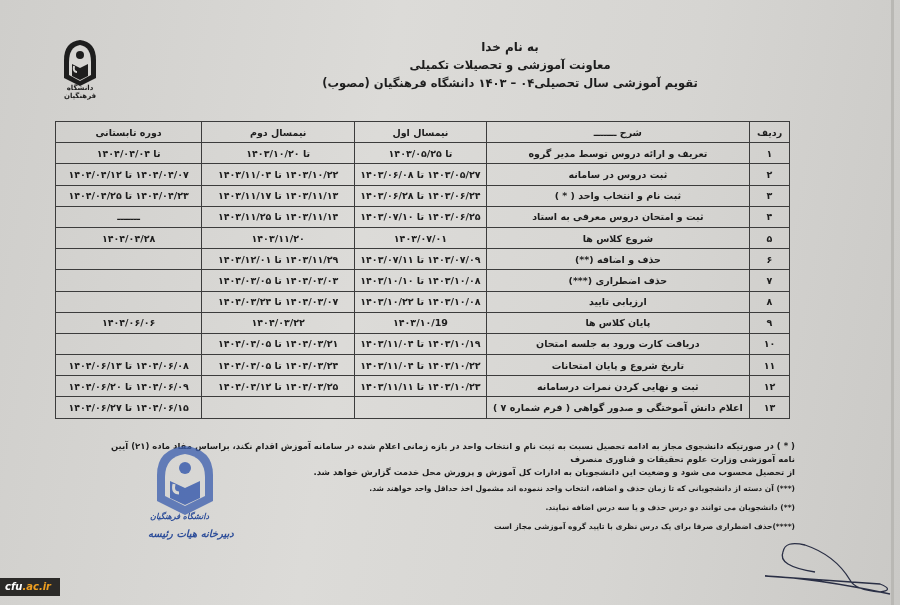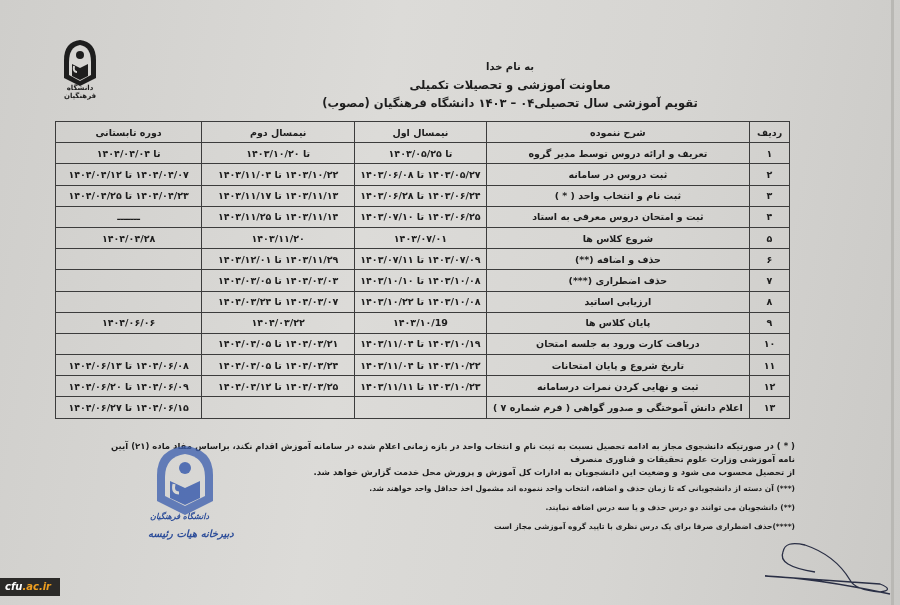--- a/index.html
+++ b/index.html
@@ -15,21 +15,21 @@
     }
     .paper-edge {
       position: absolute; right: 6px; top: 0; width: 3px; height: 605px;
       background: #b9b8b4;
     }
     .header {
       position: absolute; left: 300px; top: 38px; width: 420px;
       direction: rtl; text-align: center; color: #1d1d1d;
     }
     .header div { font-weight: bold; line-height: 18px; }
-    .h1 { font-size: 10px; margin-top: 20px; }
+    .h1 { font-size: 12px; }
     .h2 { font-size: 11.5px; }
     .h3 { font-size: 11.5px; }
     .logo-top {
       position: absolute; left: 60px; top: 38px; width: 40px; height: 56px;
     }
     .logo-caption {
       position: absolute; left: 60px; top: 84px; font-size: 7px; color: #1d1d1d;
       direction: rtl; width: 40px; text-align: center; font-weight: bold;
     }
     table.cal {
@@ -95,21 +95,21 @@
 <div class="header">
   <div class="h1">به نام خدا</div>
   <div class="h2">معاونت آموزشی و تحصیلات تکمیلی</div>
   <div class="h3">تقویم آموزشی سال تحصیلی۰۴ – ۱۴۰۳ دانشگاه فرهنگیان (مصوب)</div>
 </div>
 
 <table class="cal">
   <thead>
     <tr>
       <th class="c-idx">ردیف</th>
-      <th class="c-desc">شرح ننموده</th>
+      <th class="c-desc">شرح ـــــــ</th>
       <th class="c-s1">نیمسال اول</th>
       <th class="c-s2">نیمسال دوم</th>
       <th class="c-sum">دوره تابستانی</th>
     </tr>
   </thead>
   <tbody>
     <tr>
       <td>۱</td>
       <td>تعریف و ارائه دروس توسط مدیر گروه</td>
       <td>تا ۱۴۰۳/۰۵/۲۵</td>
@@ -153,21 +153,21 @@
     </tr>
     <tr>
       <td>۷</td>
       <td>حذف اضطراری (***)</td>
       <td>۱۴۰۳/۱۰/۰۸ تا ۱۴۰۳/۱۰/۱۰</td>
       <td>۱۴۰۴/۰۳/۰۳ تا ۱۴۰۴/۰۳/۰۵</td>
       <td></td>
     </tr>
     <tr>
       <td>۸</td>
-      <td>ارزیابی اساتید</td>
+      <td>ارزیابی تایید</td>
       <td>۱۴۰۳/۱۰/۰۸ تا ۱۴۰۳/۱۰/۲۲</td>
       <td>۱۴۰۴/۰۳/۰۷ تا ۱۴۰۴/۰۳/۲۴</td>
       <td></td>
     </tr>
     <tr>
       <td>۹</td>
       <td>پایان کلاس ها</td>
       <td>۱۴۰۳/۱۰/19</td>
       <td>۱۴۰۴/۰۳/۲۲</td>
       <td>۱۴۰۴/۰۶/۰۶</td>

